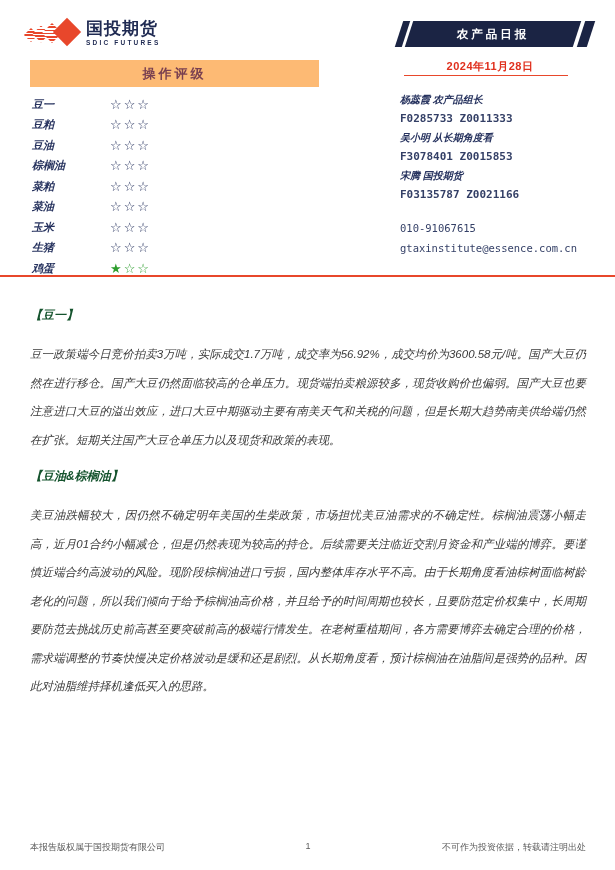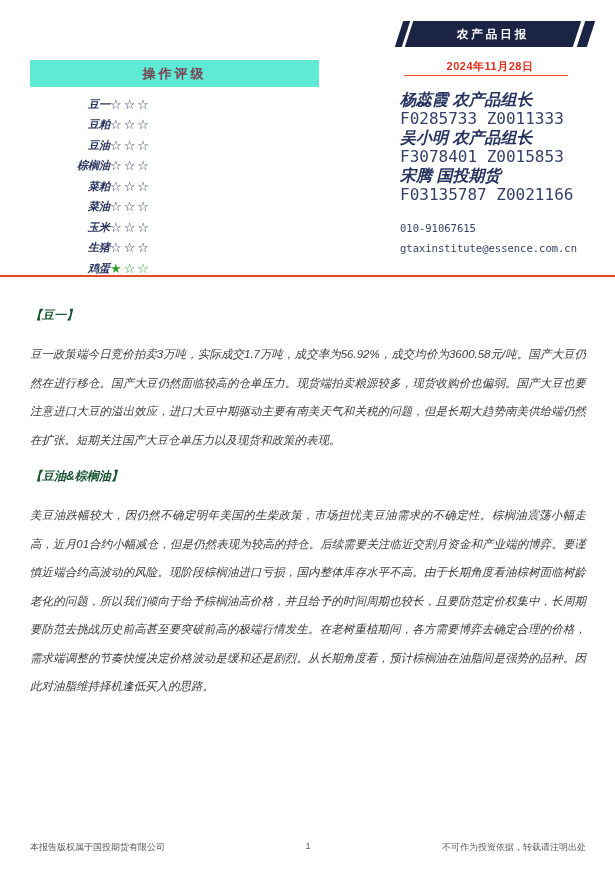--- a/index.html
+++ b/index.html
@@ -22,48 +22,60 @@
   .banner{position:absolute;left:399px;top:21px;width:212px;height:26px;display:flex;align-items:stretch;}
   .skew{transform:skewX(-18deg);background:#1b2444;}
   .banner .accent-l{width:7px;margin-right:3px;}
   .banner .main{flex:0 0 168px;display:flex;align-items:center;justify-content:center;}
   .banner .main span{transform:skewX(18deg);color:#ffffff;font-size:11.5px;font-weight:bold;letter-spacing:3px;}
   .banner .accent-r{width:10px;margin-left:4px;}
   .date-wrap{position:absolute;left:400px;top:56px;width:180px;text-align:center;}
   .date{color:#e0301e;font-size:11px;font-weight:bold;letter-spacing:0.5px;margin-top:36px;}
   .date-rule{position:absolute;left:404px;top:75px;width:164px;border-bottom:1.6px solid #e8472b;}
   
-  .rating-title{position:absolute;left:30px;top:60px;width:289px;height:27px;background:#5eead4;
+  .rating-title{position:absolute;left:30px;top:60px;width:289px;height:27px;background:#fdba74;
     color:#7a4050;font-size:13px;font-weight:bold;letter-spacing:3px;text-align:center;line-height:27px;}
   .rating-list{position:absolute;left:32px;top:94px;width:290px;}
   .rating-row{display:flex;height:20.5px;align-items:center;}
-  .rating-name{width:78px;font-size:11px;font-weight:bold;color:#27335f;font-style:italic;text-align:right;}
+  .rating-name{width:78px;font-size:11px;font-weight:bold;color:#27335f;font-style:italic;}
   .rating-stars{font-size:13px;color:#27335f;letter-spacing:2px;line-height:1;}
   .rating-row.green .rating-stars{color:#2e9e2e;}
   
   .analysts{position:absolute;left:400px;top:90px;width:210px;color:#27335f;}
-  .an-line{font-size:16px;line-height:19px;font-weight:bold;font-style:italic;}
-  .an-line.id{font-family:"DejaVu Sans Mono","Liberation Mono",monospace;font-weight:normal;font-style:normal;font-size:16px;color:#333f66;}
+  .an-line{font-size:10px;line-height:19px;font-weight:bold;font-style:italic;}
+  .an-line.id{font-family:"DejaVu Sans Mono","Liberation Mono",monospace;font-weight:bold;font-style:normal;font-size:11px;color:#333f66;}
   .contact{margin-top:14px;}
   .contact div{font-size:10.5px;line-height:20px;color:#333f66;font-family:"DejaVu Sans Mono","Liberation Mono",monospace;}
   .red-rule{position:absolute;left:0;top:275px;width:615px;height:2px;background:#e8472b;}
   
   .report-body{position:absolute;left:30px;top:293px;width:556px;color:#3a3a3a;}
   .sec-heading{font-size:12px;color:#14532d;font-weight:bold;font-style:italic;margin:14px 0 6px 0;}
   .sec-text{font-size:11.5px;line-height:28.5px;text-align:justify;font-style:italic;margin:16px 0 14px 0;}
   
   .footer{position:absolute;left:30px;top:841px;width:556px;display:flex;justify-content:space-between;
     font-size:9px;color:#5a5a5a;}
   .footer .pg{position:absolute;left:0;right:0;text-align:center;}
 </style>
 </head>
 <body>
 
 <div class="page">
 
+  <div class="logo">
+    <div class="logo-marks">
+      <div class="d hatch d1"></div>
+      <div class="d hatch d2"></div>
+      <div class="d hatch d3"></div>
+      <div class="d d4"></div>
+    </div>
+    <div class="logo-text">
+      <div class="logo-cn">国投期货</div>
+      <div class="logo-en">SDIC FUTURES</div>
+    </div>
+  </div>
 
   <div class="banner">
     <div class="skew accent-l"></div>
     <div class="skew main">
       <span>农产品日报</span>
     </div>
     <div class="skew accent-r"></div>
   </div>
   <div class="date-wrap">
     <span class="date">2024年11月28日</span>
@@ -106,21 +118,21 @@
     </div>
     <div class="rating-row green">
       <span class="rating-name">鸡蛋</span>
       <span class="rating-stars">★☆☆</span>
     </div>
   </div>
 
   <div class="analysts">
     <div class="an-line">杨蕊霞 农产品组长</div>
     <div class="an-line id">F0285733 Z0011333</div>
-    <div class="an-line">吴小明 农产品组长</div>
+    <div class="an-line">吴小明 从长期角度看</div>
     <div class="an-line id">F3078401 Z0015853</div>
     <div class="an-line">宋腾 国投期货</div>
     <div class="an-line id">F03135787 Z0021166</div>
     <div class="contact">
       <div>010-91067615</div>
       <div>gtaxinstitute@essence.com.cn</div>
     </div>
   </div>
 
   <div class="red-rule"></div>

